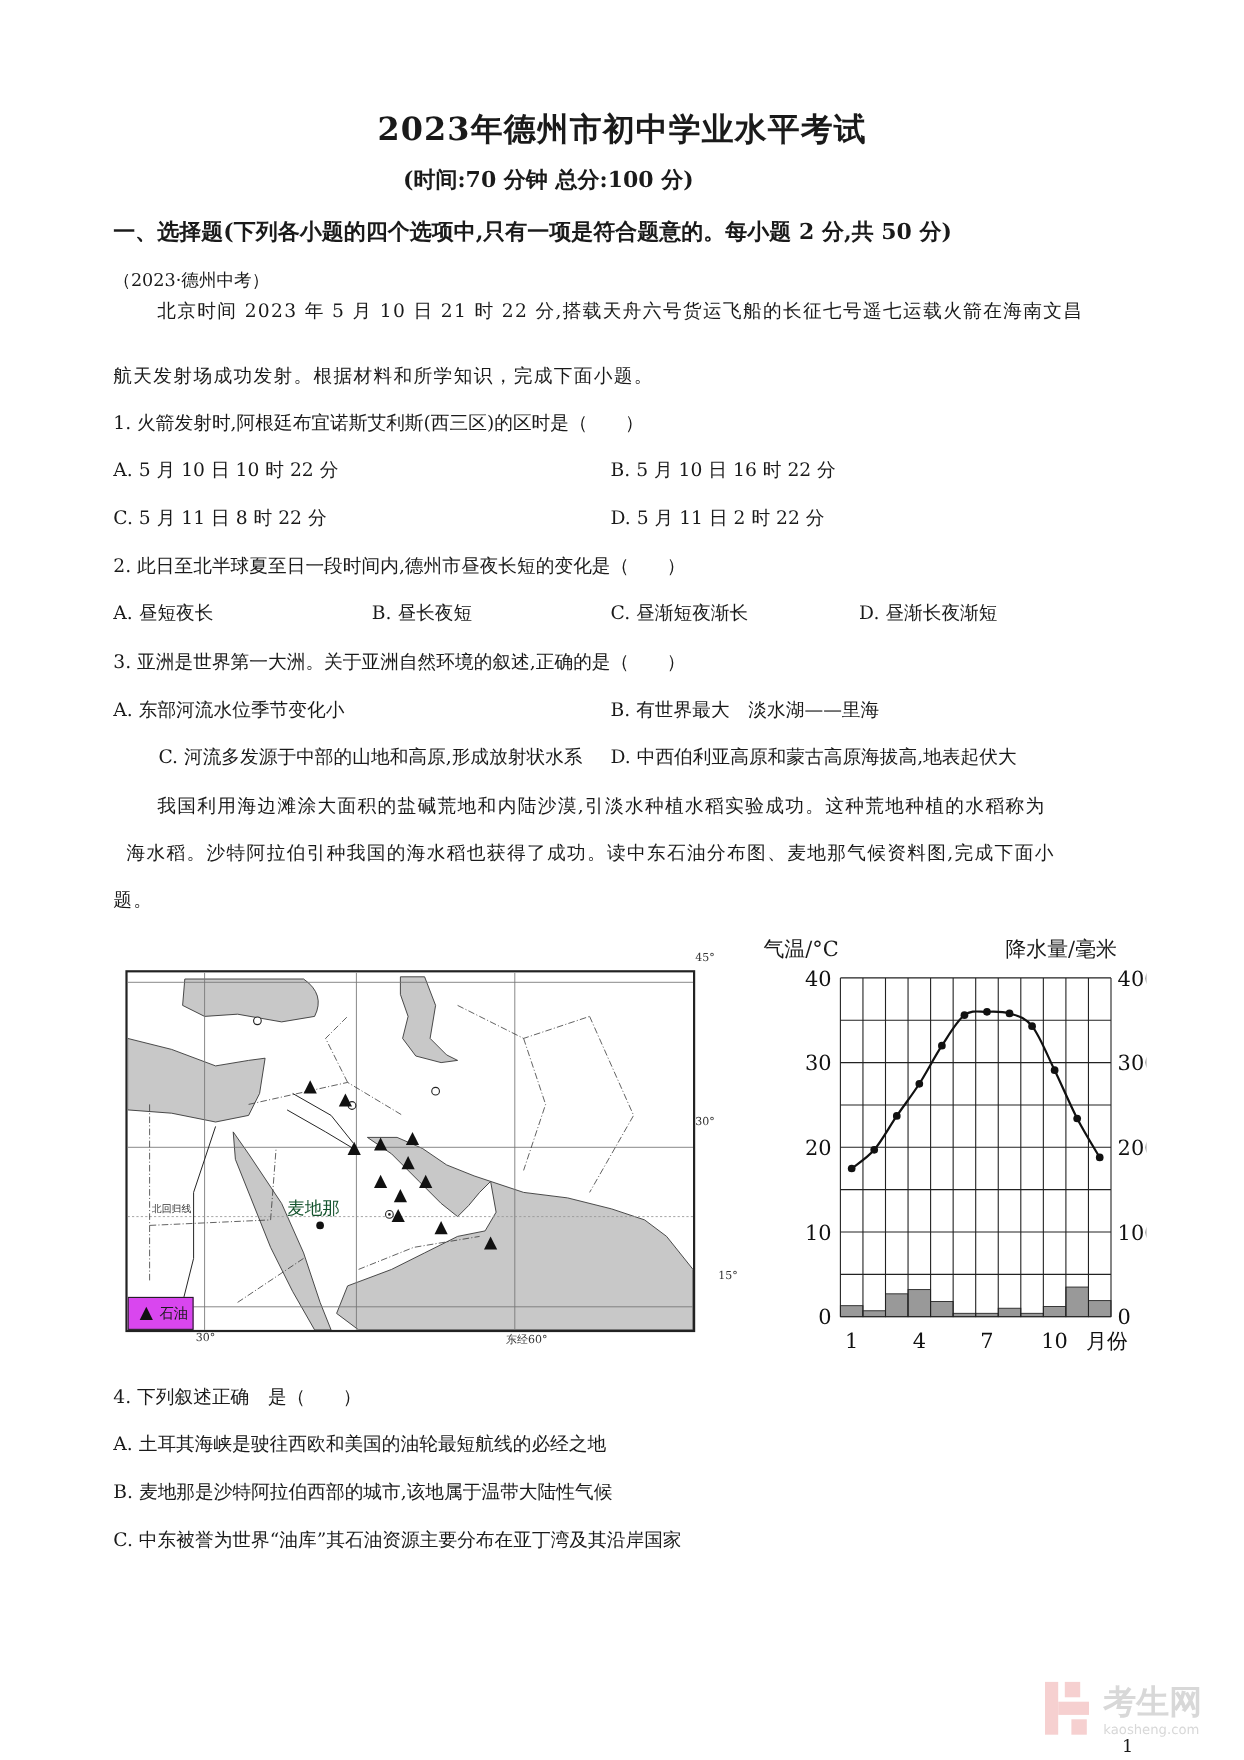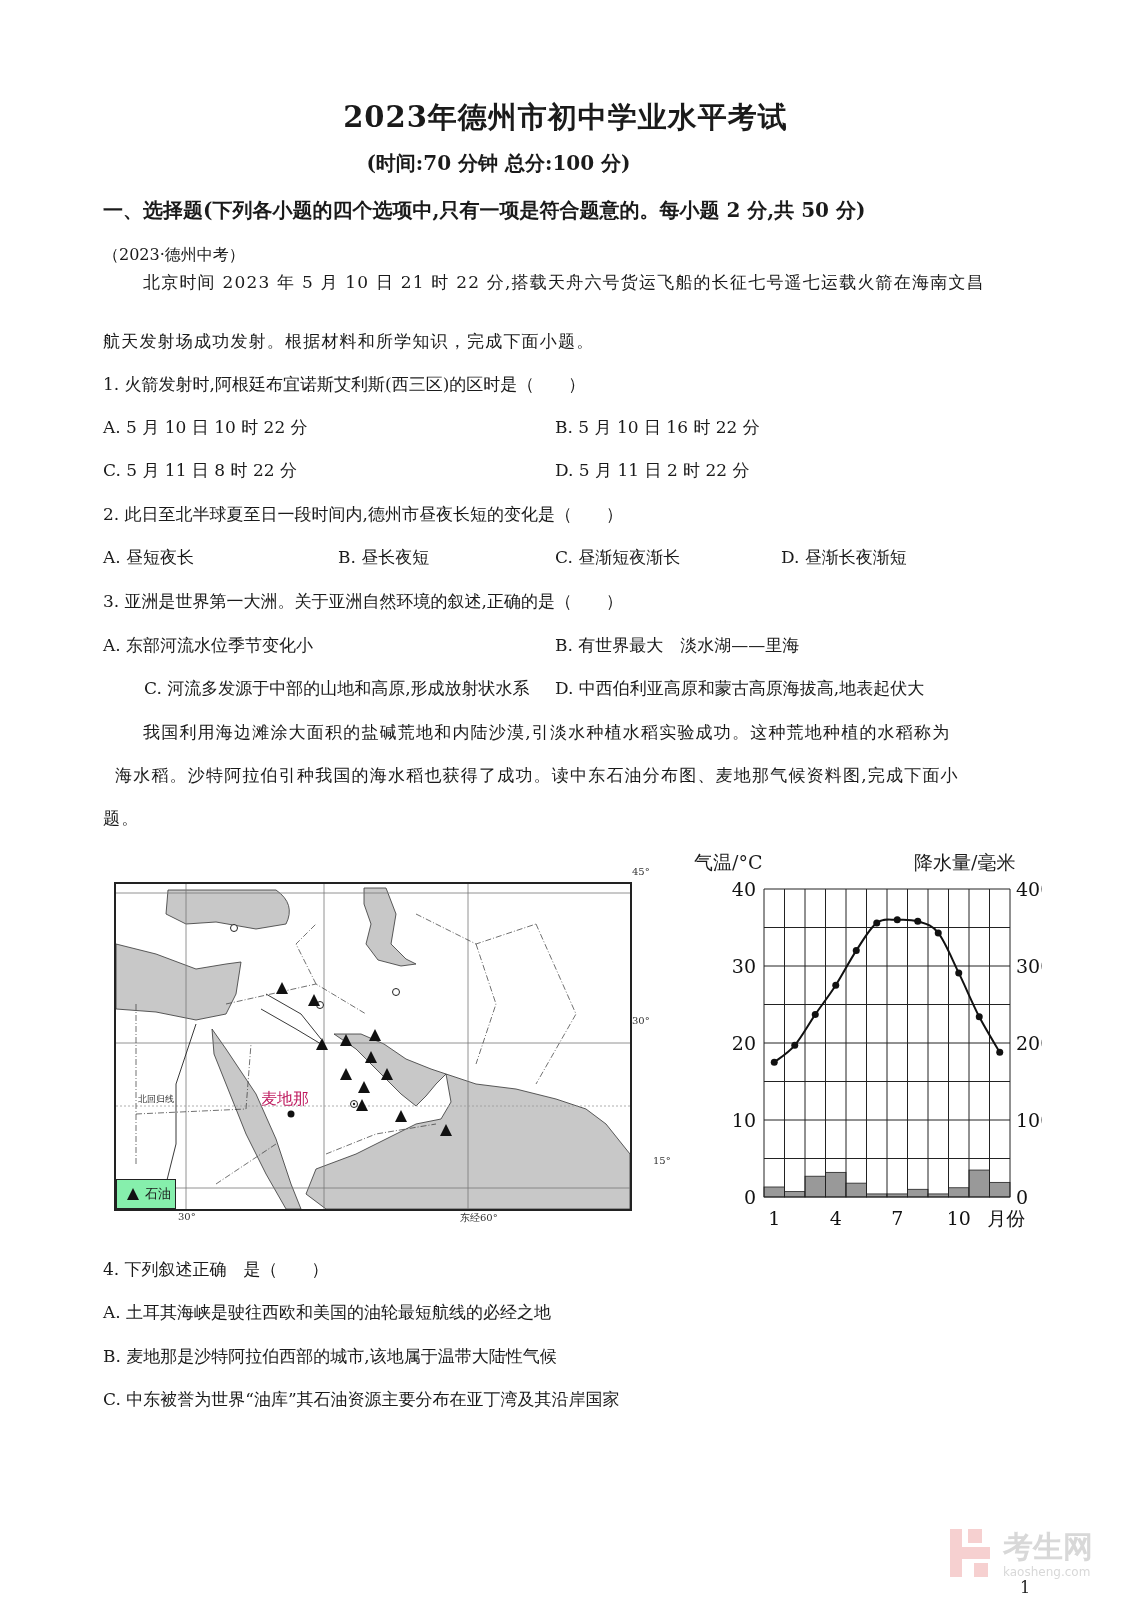--- a/index.html
+++ b/index.html
@@ -93,23 +93,23 @@
       <polygon points="259,145 253,157 265,157"></polygon>
       <polygon points="255,167 249,179 261,179"></polygon>
       <polygon points="230,184 224,196 236,196"></polygon>
       <polygon points="271,184 265,196 277,196"></polygon>
       <polygon points="248,197 242,209 254,209"></polygon>
       <polygon points="246,215 240,227 252,227"></polygon>
       <polygon points="285,226 279,238 291,238"></polygon>
       <polygon points="330,240 324,252 336,252"></polygon>
     </g>
   </svg>
-  <div class="map-label" style="left:145px; top:205px; font-size:16px; color:#be185d;">麦地那</div>
+  <div class="map-label" style="left:145px; top:205px; font-size:16px; color:#14532d;">麦地那</div>
   <div class="map-label" style="left:22px; top:209px; font-size:9px;">北回归线</div>
-  <div style="position:absolute; left:0; top:295px; width:58px; height:28px; border:1.5px solid #222; background:#86efac;">
+  <div style="position:absolute; left:0; top:295px; width:58px; height:28px; border:1.5px solid #222; background:#d946ef;">
     <svg width="16" height="14" style="position:absolute; left:8px; top:7px;">
         <polygon points="8,1 2,13 14,13" fill="#111"></polygon>
       </svg>
     <span style="position:absolute; left:28px; top:5px; font-size:13px;">石油</span>
   </div>
 </div>
 <div class="map-label abs" style="left:632px; top:866px;">45°</div>
 <div class="map-label abs" style="left:632px; top:1015px;">30°</div>
 <div class="map-label abs" style="left:632px; top:1155px;padding-left:21px;">15°</div>
 <div class="map-label abs" style="left:178px; top:1211px;">30°</div>

